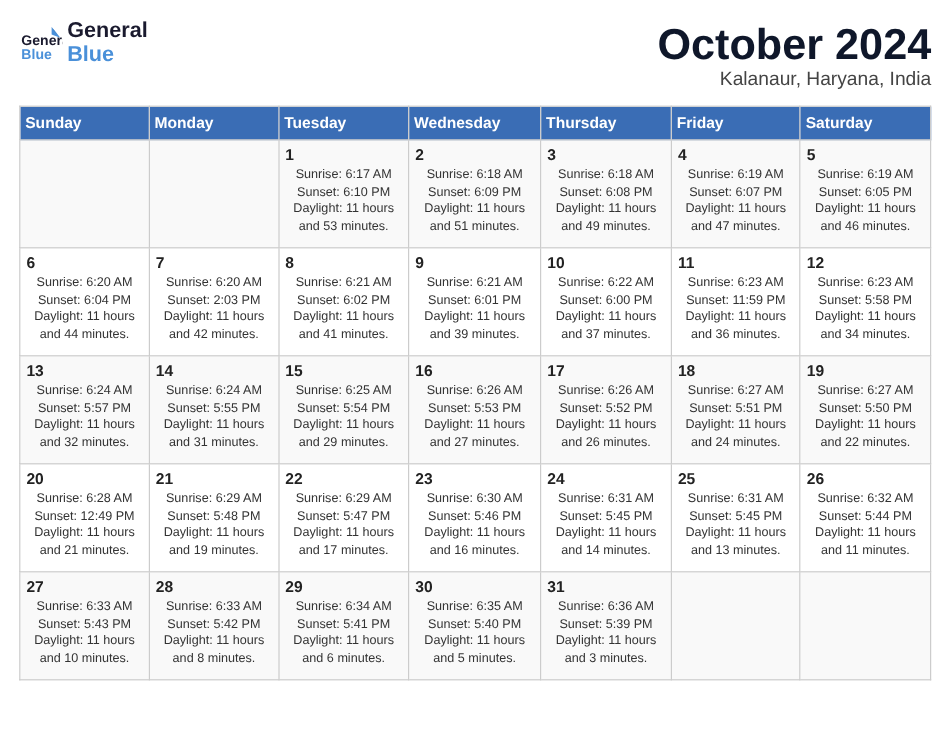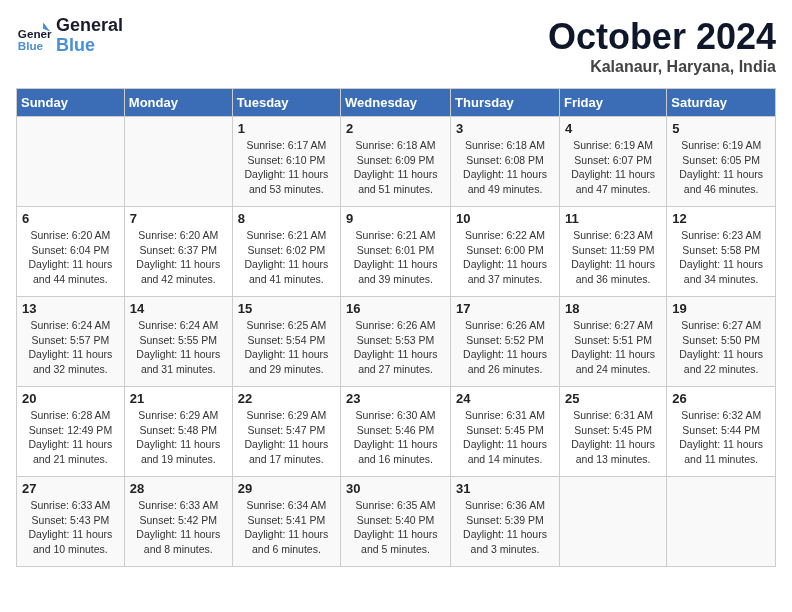--- a/index.html
+++ b/index.html
@@ -29,21 +29,20 @@
       text-align: right;
     }
     .month-title {
       font-size: 36px;
       font-weight: bold;
       color: #0f172a;
     }
     .location-title {
       font-size: 16px;
       color: #444;
-      font-weight: bold;
     }
     table {
       width: 100%;
       border-collapse: collapse;
     }
     thead tr th {
       background-color: #3a6db5;
       color: #fff;
       font-size: 13px;
       font-weight: bold;
@@ -171,21 +170,21 @@
         <div class="day-info">
           <span>Sunrise: 6:20 AM</span><br>
           <span>Sunset: 6:04 PM</span><br>
           <span>Daylight: 11 hours and 44 minutes.</span>
         </div>
       </td>
         <td>
         <span class="day-number">7</span>
         <div class="day-info">
           <span>Sunrise: 6:20 AM</span><br>
-          <span>Sunset: 6:37 PM</span><br>
+          <span>Sunset: 2:03 PM</span><br>
           <span>Daylight: 11 hours and 42 minutes.</span>
         </div>
       </td>
         <td>
         <span class="day-number">8</span>
         <div class="day-info">
           <span>Sunrise: 6:21 AM</span><br>
           <span>Sunset: 6:02 PM</span><br>
           <span>Daylight: 11 hours and 41 minutes.</span>
         </div>

